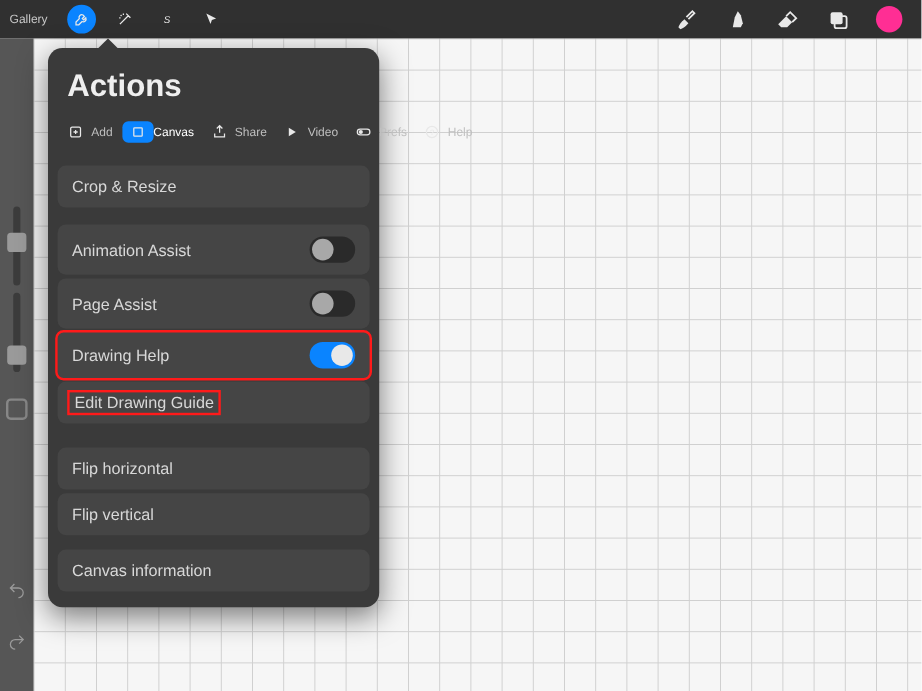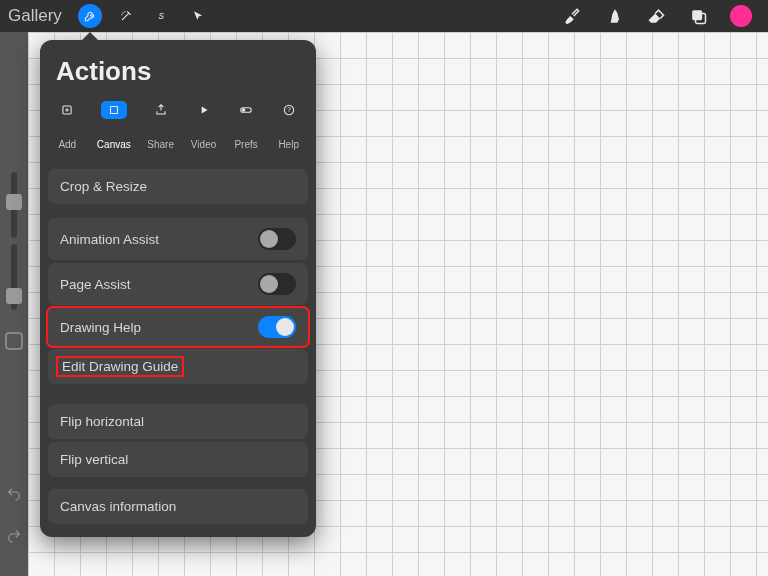--- a/index.html
+++ b/index.html
@@ -11,21 +11,21 @@
     position: relative;
   }
   .topbar {
     position: absolute; top: 0; left: 0; right: 0;
     height: 32px;
     background: #303030;
     display: flex; align-items: center;
     padding: 0 8px;
     z-index: 10;
   }
-  .gallery-label { color: #c8c8c8; font-size: 17px; margin-right: 10px; cursor: pointer; }
+  .gallery-label { color: #c8c8c8; font-size: 10px; margin-right: 10px; cursor: pointer; }
   .top-icon-circle {
     width: 24px; height: 24px; border-radius: 50%;
     display: inline-flex; align-items: center; justify-content: center;
     margin: 0 6px; cursor: pointer;
   }
   .top-icon-circle.active { background: #0a84ff; }
   .top-icon-circle svg { width: 14px; height: 14px; }
   .top-right { margin-left: auto; display: flex; align-items: center; gap: 22px; padding-right: 8px;}
   .top-right .tr-icon { width: 20px; height: 20px; display:inline-flex; align-items:center; justify-content:center; cursor:pointer;}
   .color-swatch { width: 22px; height: 22px; border-radius: 50%; background: #ff2e94; cursor:pointer;}
@@ -71,21 +71,21 @@
   }
   .panel::before {
     content: '';
     position: absolute; top: -8px; left: 42px;
     border-left: 8px solid transparent;
     border-right: 8px solid transparent;
     border-bottom: 8px solid #3a3a3a;
   }
   .panel-title { font-size: 26px; font-weight: 600; color: #efefef; padding: 16px 16px 10px; }
   .tab-row { display: flex; justify-content: space-around; padding: 2px 6px 10px; }
-  .tab-item { display:flex; flex-direction:column; align-items:center; gap:20px; font-size:10px; color:#bfbfbf; cursor:pointer; padding:2px 4px; border-radius:6px;}
+  .tab-item { display:flex; flex-direction:row; align-items:center; gap:0; font-size:10px; color:#bfbfbf; cursor:pointer; padding:2px 4px; border-radius:6px;}
   .tab-item .tab-icon { width:26px; height:18px; display:flex; align-items:center; justify-content:center; border-radius:5px;}
   .tab-item.active .tab-icon { background:#0a84ff; }
   .tab-item.active { color:#fff; }
   .section { padding: 4px 8px; }
   .row {
     background: #454545; border-radius: 7px;
     padding: 10px 12px; margin: 3px 0;
     display:flex; align-items:center; justify-content:space-between;
     font-size: 13.5px; color:#d8d8d8; cursor:pointer;
   }

